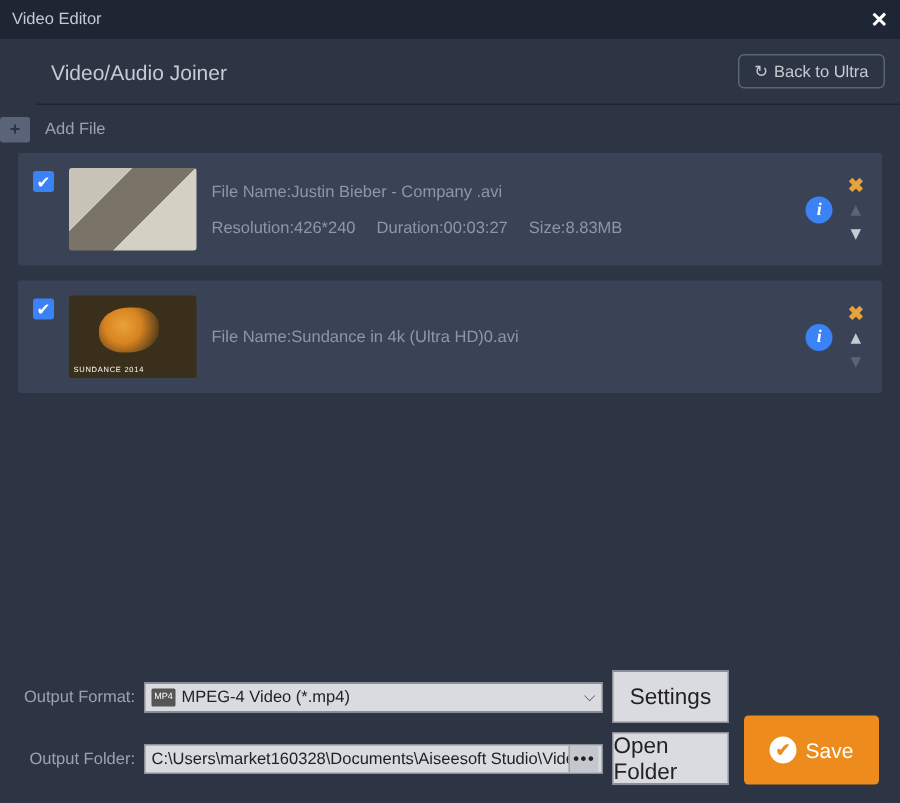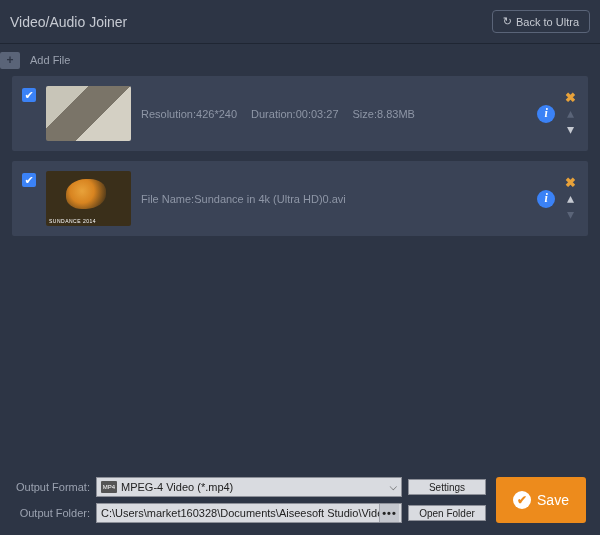--- a/index.html
+++ b/index.html
@@ -34,20 +34,21 @@
     cursor: pointer;
     color: #fff;
   }
   .header {
     height: 44px;
     display: flex;
     align-items: center;
     justify-content: space-between;
     padding: 0 10px;
     border-bottom: 1px solid #1f2633;
+    margin-left: 24px;
   }
   .header-title {
     color: #c6cad2;
     font-size: 14px;
   }
   .back-home {
     border: 1px solid #5a6478;
     border-radius: 4px;
     background: transparent;
     color: #c6cad2;
@@ -251,24 +252,24 @@
     display: flex;
     align-items: center;
     justify-content: center;
     font-weight: bold;
     letter-spacing: 1px;
     cursor: pointer;
     color: #222;
   }
   .small-btn {
     width: 78px;
-    height: 16px;
+    height: 35px;
     background: #d9dbe0;
     border: 1px solid #8c8f98;
-    font-size: 10px;
+    font-size: 15px;
     display: flex;
     align-items: center;
     justify-content: center;
     cursor: pointer;
     color: #222;
     flex-shrink: 0;
   }
   .save-btn {
     width: 90px;
     height: 46px;
@@ -305,40 +306,47 @@
     justify-content: center;
     border-radius: 1px;
     flex-shrink: 0;
   }
 </style>
 </head>
 <body>
 
 <div class="window">
 
+  <div class="titlebar">
+    <span>Video Editor</span>
+    <span class="close">✕</span>
+  </div>
 
   <div class="header">
     <span class="header-title">Video/Audio Joiner</span>
     <button class="back-home">
       <span>↻</span>
       <span>Back to Ultra</span>
     </button>
   </div>
 
   <div class="addfile-row">
     <div class="addfile-icon"></div>
     <span class="addfile-label">Add File</span>
   </div>
 
   <div class="list">
 
     <div class="item">
       <div class="checkbox">✔</div>
       <div class="thumb thumb1"></div>
       <div class="item-meta">
+        <div class="meta-line">
+          <span><span>File Name:</span><span>Justin Bieber - Company .avi</span></span>
+        </div>
         <div class="meta-line">
           <span><span>Resolution:</span><span>426*240</span></span>
           <span><span>Duration:</span><span>00:03:27</span></span>
           <span><span>Size:</span><span>8.83MB</span></span>
         </div>
       </div>
       <div class="info-icon">i</div>
       <div class="item-controls">
         <span class="remove-x">✖</span>
         <span class="arrow-up arrow-disabled">▴</span>

